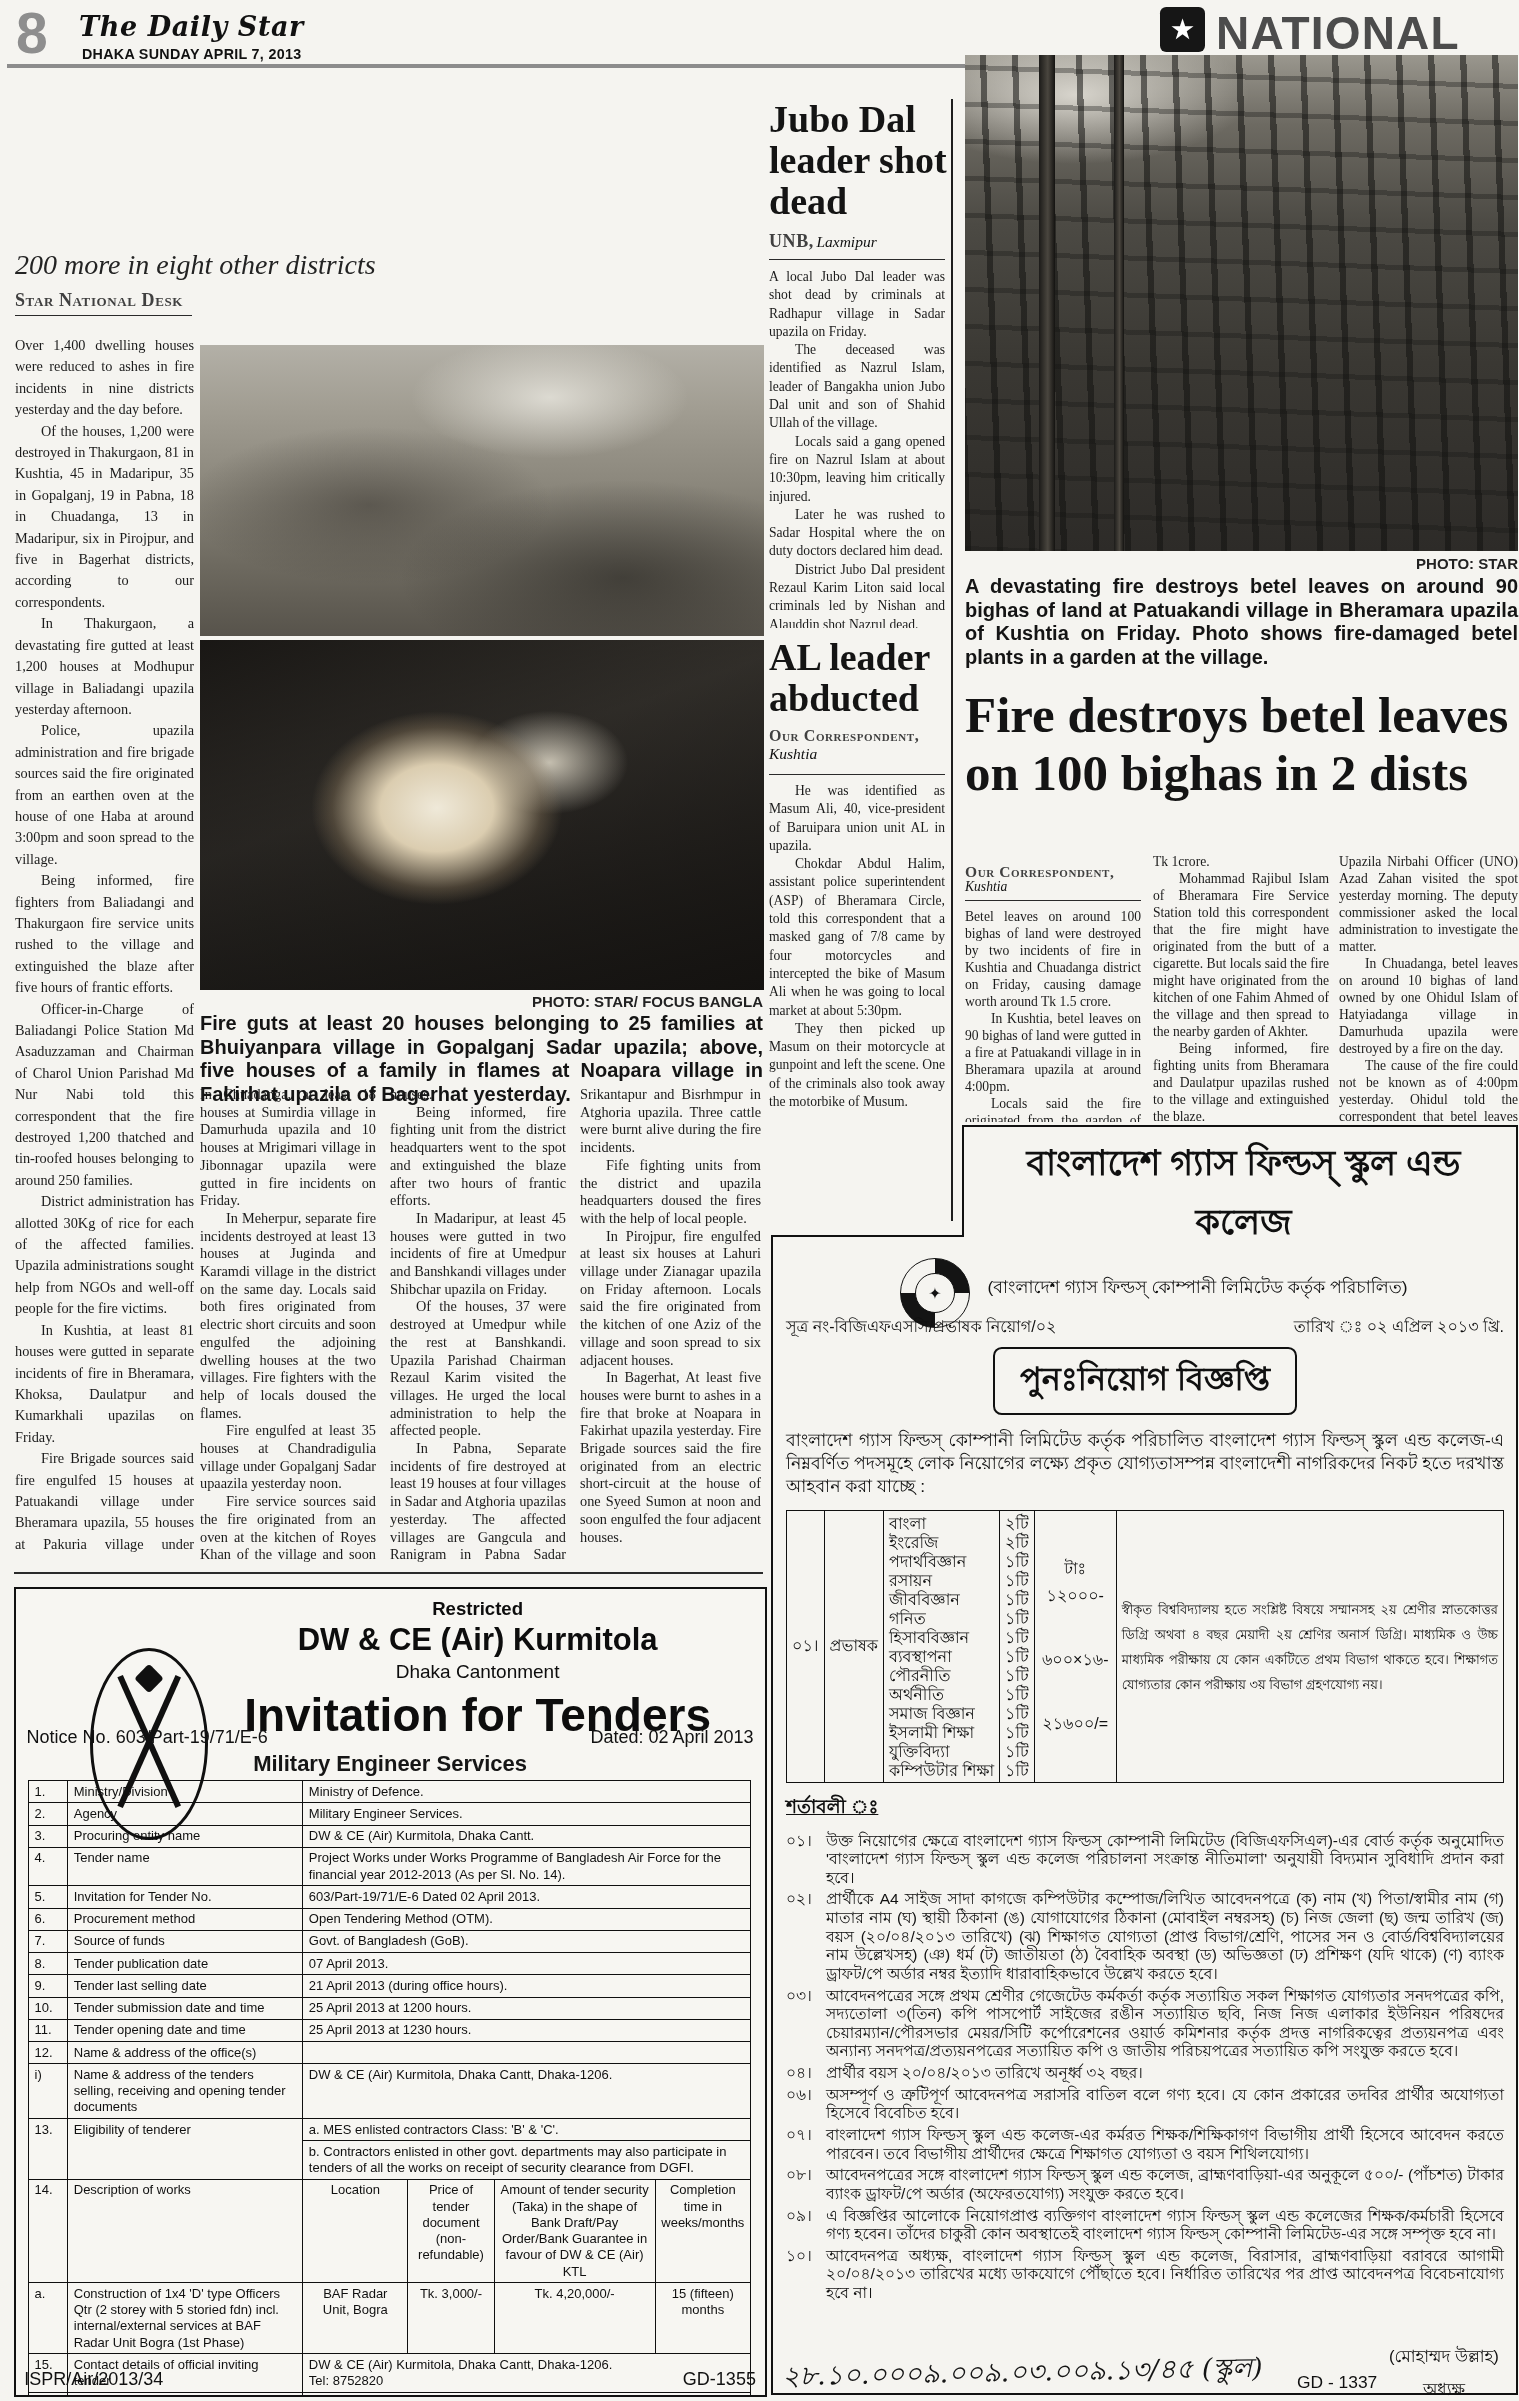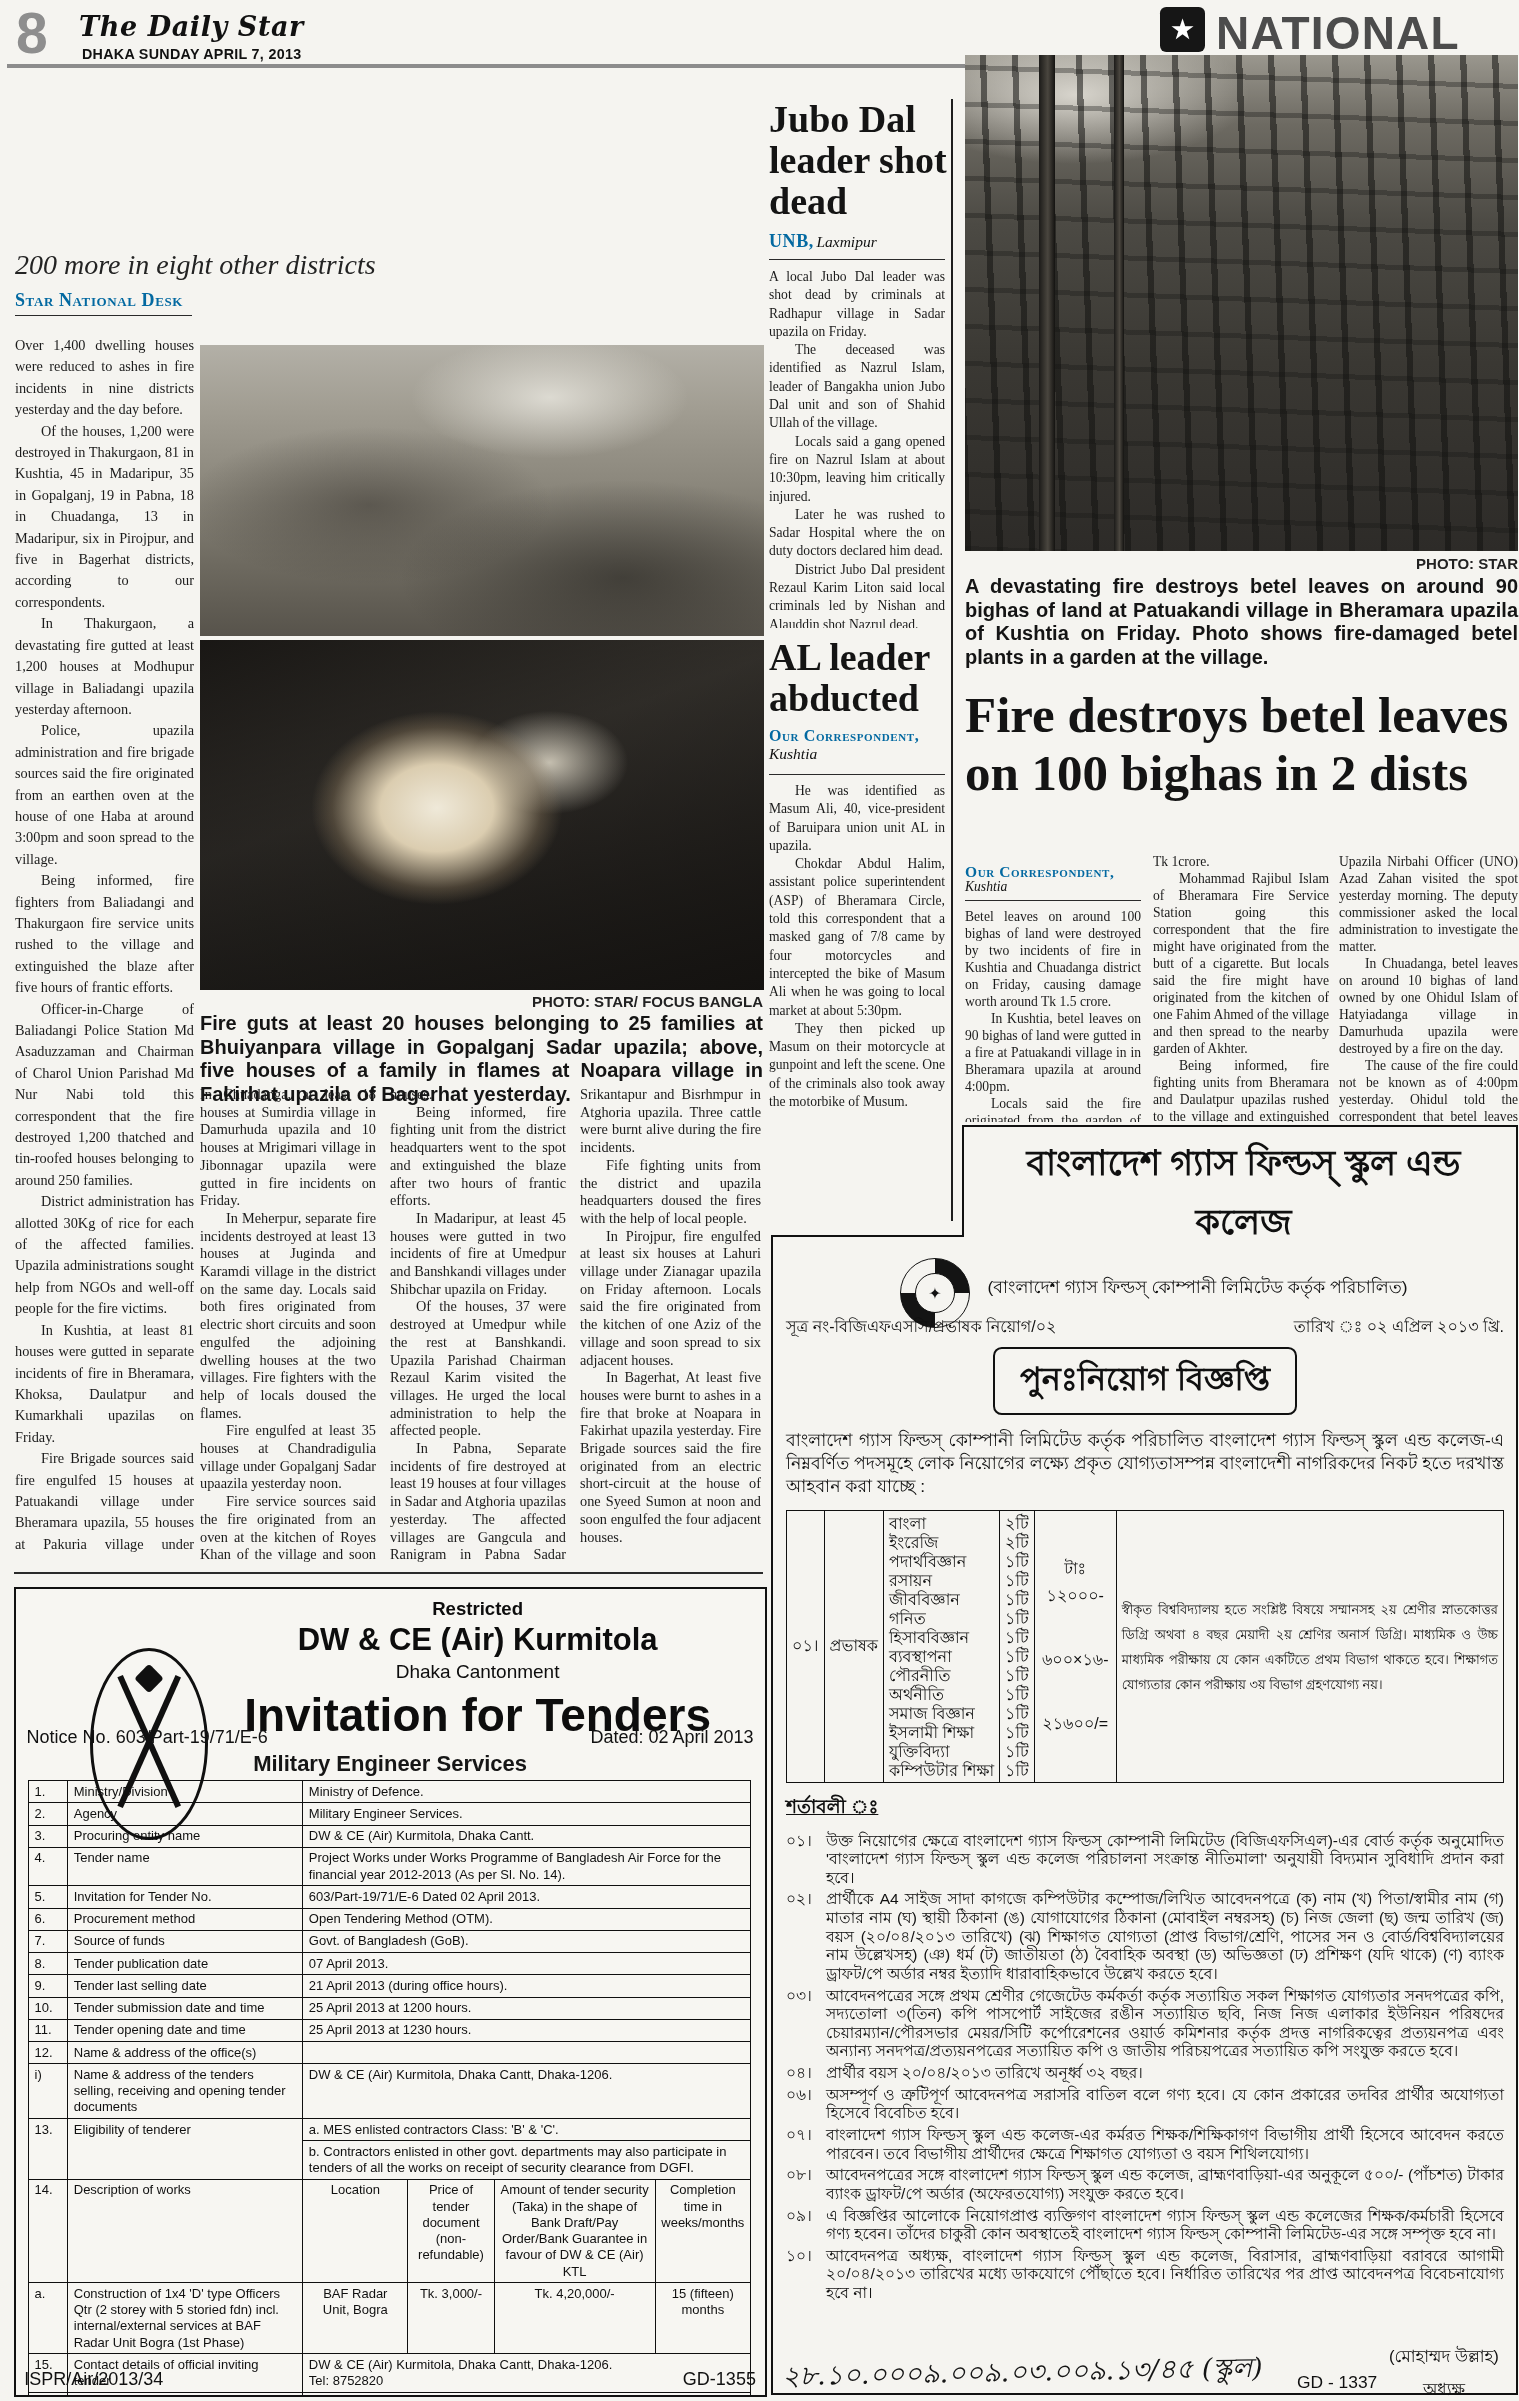--- a/index.html
+++ b/index.html
@@ -9,21 +9,21 @@
   
   .pagenum{font-family:"Liberation Sans","DejaVu Sans",sans-serif;font-weight:bold;font-size:57px;color:#8e8e8e;line-height:1;}
   .masthead{font-family:"DejaVu Serif",serif;font-weight:bold;font-style:italic;font-size:27px;color:#111;letter-spacing:0.6px;}
   .dateline{font-family:"Liberation Sans","DejaVu Sans",sans-serif;font-weight:bold;font-size:14.3px;color:#111;letter-spacing:0.3px;}
   .starbox{width:45px;height:45px;background:#161616;border-radius:6.2px;color:#fff;display:flex;align-items:center;justify-content:center;font-size:28.5px;}
   .section{font-family:"Liberation Sans","DejaVu Sans",sans-serif;font-weight:bold;font-size:46px;color:#4c4c4c;letter-spacing:1.2px;line-height:1;}
   .toprule{height:4.3px;background:#8c8c8c;}
   
   .h-main{font-size:64px;line-height:1.04;font-weight:bold;letter-spacing:-0.6px;color:#141414;}
   .subhead{font-size:28px;font-style:italic;color:#232323;}
-  .byline{font-variant:small-caps;font-weight:bold;font-size:18px;letter-spacing:0.6px;color:#0369a1;}
+  .byline{font-variant:small-caps;font-weight:bold;font-size:18px;letter-spacing:0.6px;color:#404040;}
   .byplace{font-style:italic;font-size:15.5px;color:#111;}
   .byrule{border-bottom:1.9px solid #2a2a2a;}
   .h-col{font-size:38px;line-height:1.08;font-weight:bold;color:#141414;}
   .h-betel{font-size:51px;line-height:1.13;font-weight:bold;color:#141414;}
   
   .body-col{text-align:justify;color:#1b1b1b;}
   .body-col p{margin:0;text-indent:26px;}
   .body-col p.first{text-indent:0;}
   .c-main{font-size:14.3px;line-height:21.4px;}
   .c-cont{font-size:14.3px;line-height:17.7px;}
@@ -202,21 +202,21 @@
   <div class="abs hrule" style="left:965px;top:900px;width:176px;height:1.2px;"></div>
   <div class="abs body-col c-betel" style="left:965px;top:908px;width:176px;height:214px;overflow:hidden;">
 
   <p class="first">Betel leaves on around 100 bighas of land were destroyed by two incidents of fire in Kushtia and Chuadanga district on Friday, causing damage worth around Tk 1.5 crore.</p>
       <p>In Kushtia, betel leaves on 90 bighas of land were gutted in a fire at Patuakandi village in in Bheramara upazila at around 4:00pm.</p>
       <p>Locals said the fire originated from the garden of one Akhter of the village and soon engulfed the adjacent gardens. The affected farmers estimated the loss caused by the fire at around</p>
     </div>
   <div class="abs body-col c-betel" style="left:1153px;top:853px;width:176px;height:269px;overflow:hidden;">
 
   <p class="first">Tk 1crore.</p>
-      <p>Mohammad Rajibul Islam of Bheramara Fire Service Station going this correspondent that the fire might have originated from the butt of a cigarette. But locals said the fire might have originated from the kitchen of one Fahim Ahmed of the village and then spread to the nearby garden of Akhter.</p>
+      <p>Mohammad Rajibul Islam of Bheramara Fire Service Station told this correspondent that the fire might have originated from the butt of a cigarette. But locals said the fire might have originated from the kitchen of one Fahim Ahmed of the village and then spread to the nearby garden of Akhter.</p>
       <p>Being informed, fire fighting units from Bheramara and Daulatpur upazilas rushed to the village and extinguished the blaze.</p>
     </div>
   <div class="abs body-col c-betel" style="left:1339px;top:853px;width:179px;height:269px;overflow:hidden;">
 
   <p class="first">Upazila Nirbahi Officer (UNO) Azad Zahan visited the spot yesterday morning. The deputy commissioner asked the local administration to investigate the matter.</p>
       <p>In Chuadanga, betel leaves on around 10 bighas of land owned by one Ohidul Islam of Hatyiadanga village in Damurhuda upazila were destroyed by a fire on the day.</p>
       <p>The cause of the fire could not be known as of 4:00pm yesterday. Ohidul told the correspondent that betel leaves worth around Tk 40 lakh were damaged by the fire.</p>
     </div>
 
   <div class="abs tenderbox" style="left:13.6px;top:1587px;width:749px;height:806px;">

